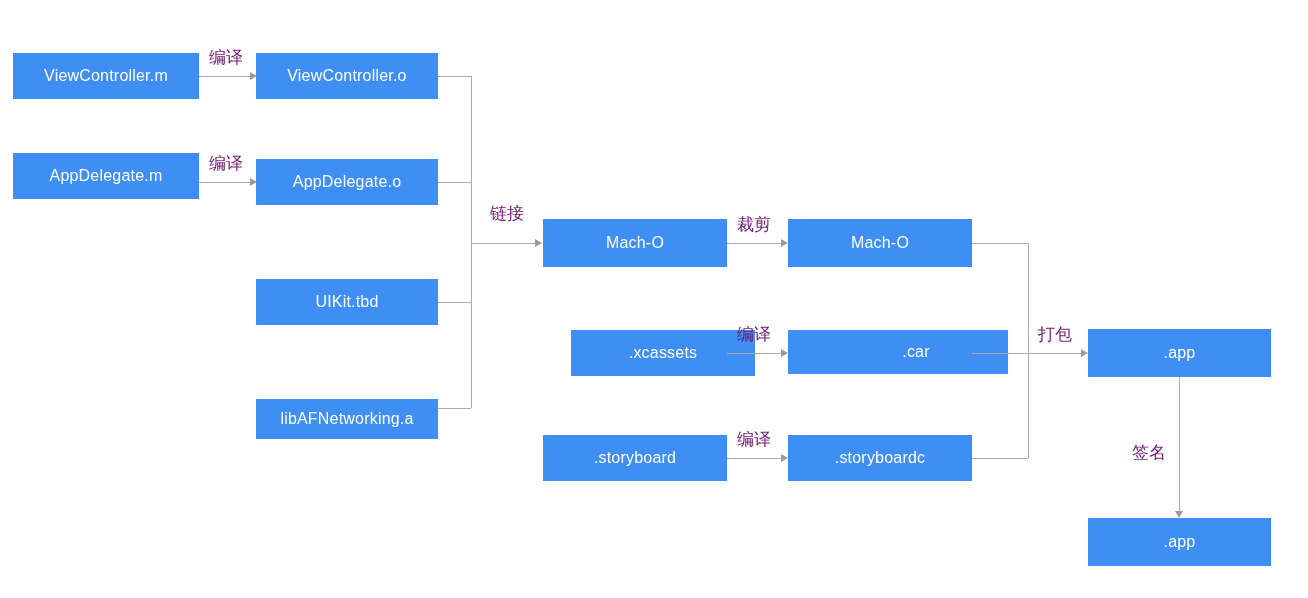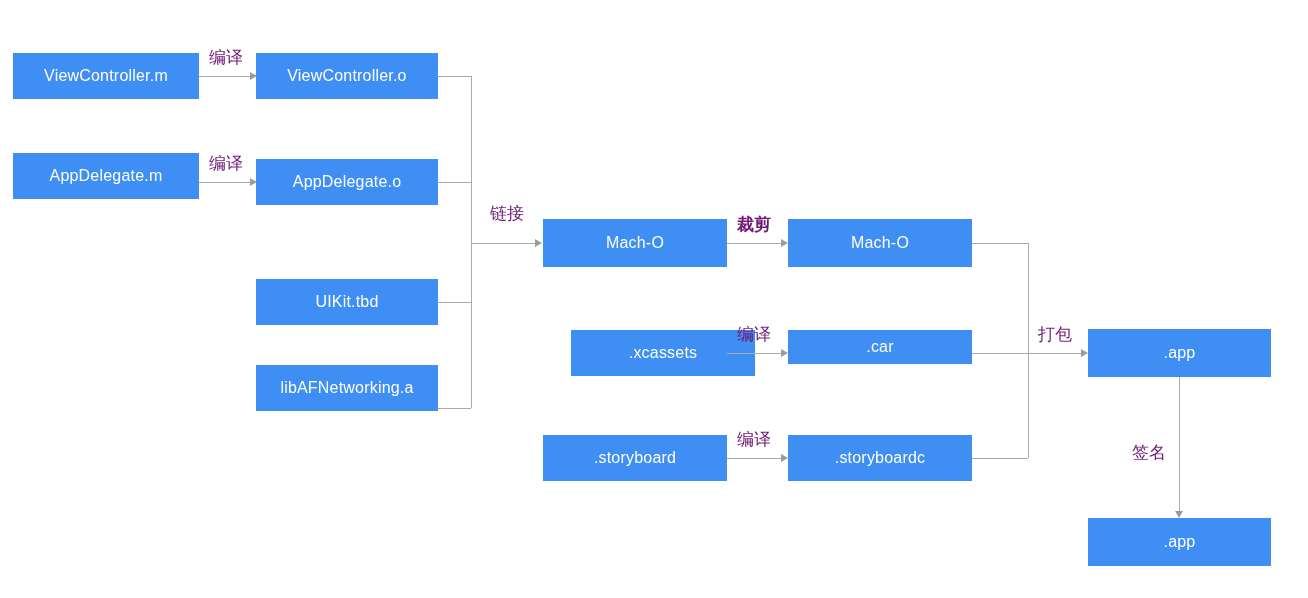--- a/index.html
+++ b/index.html
@@ -61,25 +61,25 @@
 </head>
 <body>
 
 <div class="canvas">
 
   <div class="node" style="left:256px;  top:53px;  width:182px; height:46px;">ViewController.o</div>
   <div class="node" style="left:13px;   top:53px;  width:186px; height:46px;">ViewController.m</div>
   <div class="node" style="left:13px;   top:153px; width:186px; height:46px;">AppDelegate.m</div>
   <div class="node" style="left:256px;  top:279px; width:182px; height:46px;">UIKit.tbd</div>
   <div class="node" style="left:256px;  top:159px; width:182px; height:46px;">AppDelegate.o</div>
-  <div class="node" style="left:256px;  top:365px; width:182px; height:46px;">libAFNetworking.a</div>
+  <div class="node" style="left:256px;  top:399px; width:182px; height:40px;">libAFNetworking.a</div>
   <div class="node" style="left:543px;  top:219px; width:184px; height:48px;">Mach-O</div>
   <div class="node" style="left:788px;  top:219px; width:184px; height:48px;">Mach-O</div>
   <div class="node" style="left:543px;  top:330px; width:184px; height:46px;margin-left:28px;">.xcassets</div>
-  <div class="node" style="left:788px;  top:330px; width:184px; height:34px;">.car</div>
+  <div class="node" style="left:788px;  top:330px; width:184px; height:44px;padding-left:36px;">.car</div>
   <div class="node" style="left:788px;  top:435px; width:184px; height:46px;">.storyboardc</div>
   <div class="node" style="left:543px;  top:435px; width:184px; height:46px;">.storyboard</div>
   <div class="node" style="left:1088px; top:329px; width:183px; height:48px;">.app</div>
   <div class="node" style="left:1088px; top:518px; width:183px; height:48px;">.app</div>
 
   <div class="hline" style="left:199px; top:76px; width:51px;"></div>
   <div class="arrow-right" style="left:250px; top:72px;"></div>
   <div class="edge-label" style="left:196px; top:46px; width:60px;">编译</div>
 
   <div class="hline" style="left:199px; top:182px; width:51px;"></div>
@@ -91,21 +91,21 @@
   <div class="hline" style="left:438px; top:302px; width:33px;"></div>
   <div class="hline" style="left:438px; top:408px; width:33px;"></div>
   <div class="vline" style="left:471px; top:76px; height:332px;"></div>
 
   <div class="hline" style="left:471px; top:243px; width:64px;"></div>
   <div class="arrow-right" style="left:535px; top:239px;"></div>
   <div class="edge-label" style="left:478px; top:202px; width:58px;">链接</div>
 
   <div class="hline" style="left:727px; top:243px; width:54px;"></div>
   <div class="arrow-right" style="left:781px; top:239px;"></div>
-  <div class="edge-label" style="left:724px; top:213px; width:60px;font-weight:bold;">裁剪</div>
+  <div class="edge-label" style="left:724px; top:213px; width:60px;">裁剪</div>
 
   <div class="hline" style="left:727px; top:353px; width:54px;"></div>
   <div class="arrow-right" style="left:781px; top:349px;"></div>
   <div class="edge-label" style="left:724px; top:323px; width:60px;">编译</div>
 
   <div class="hline" style="left:727px; top:458px; width:54px;"></div>
   <div class="arrow-right" style="left:781px; top:454px;"></div>
   <div class="edge-label" style="left:724px; top:428px; width:60px;">编译</div>
 
   <div class="hline" style="left:972px; top:243px; width:56px;"></div>

